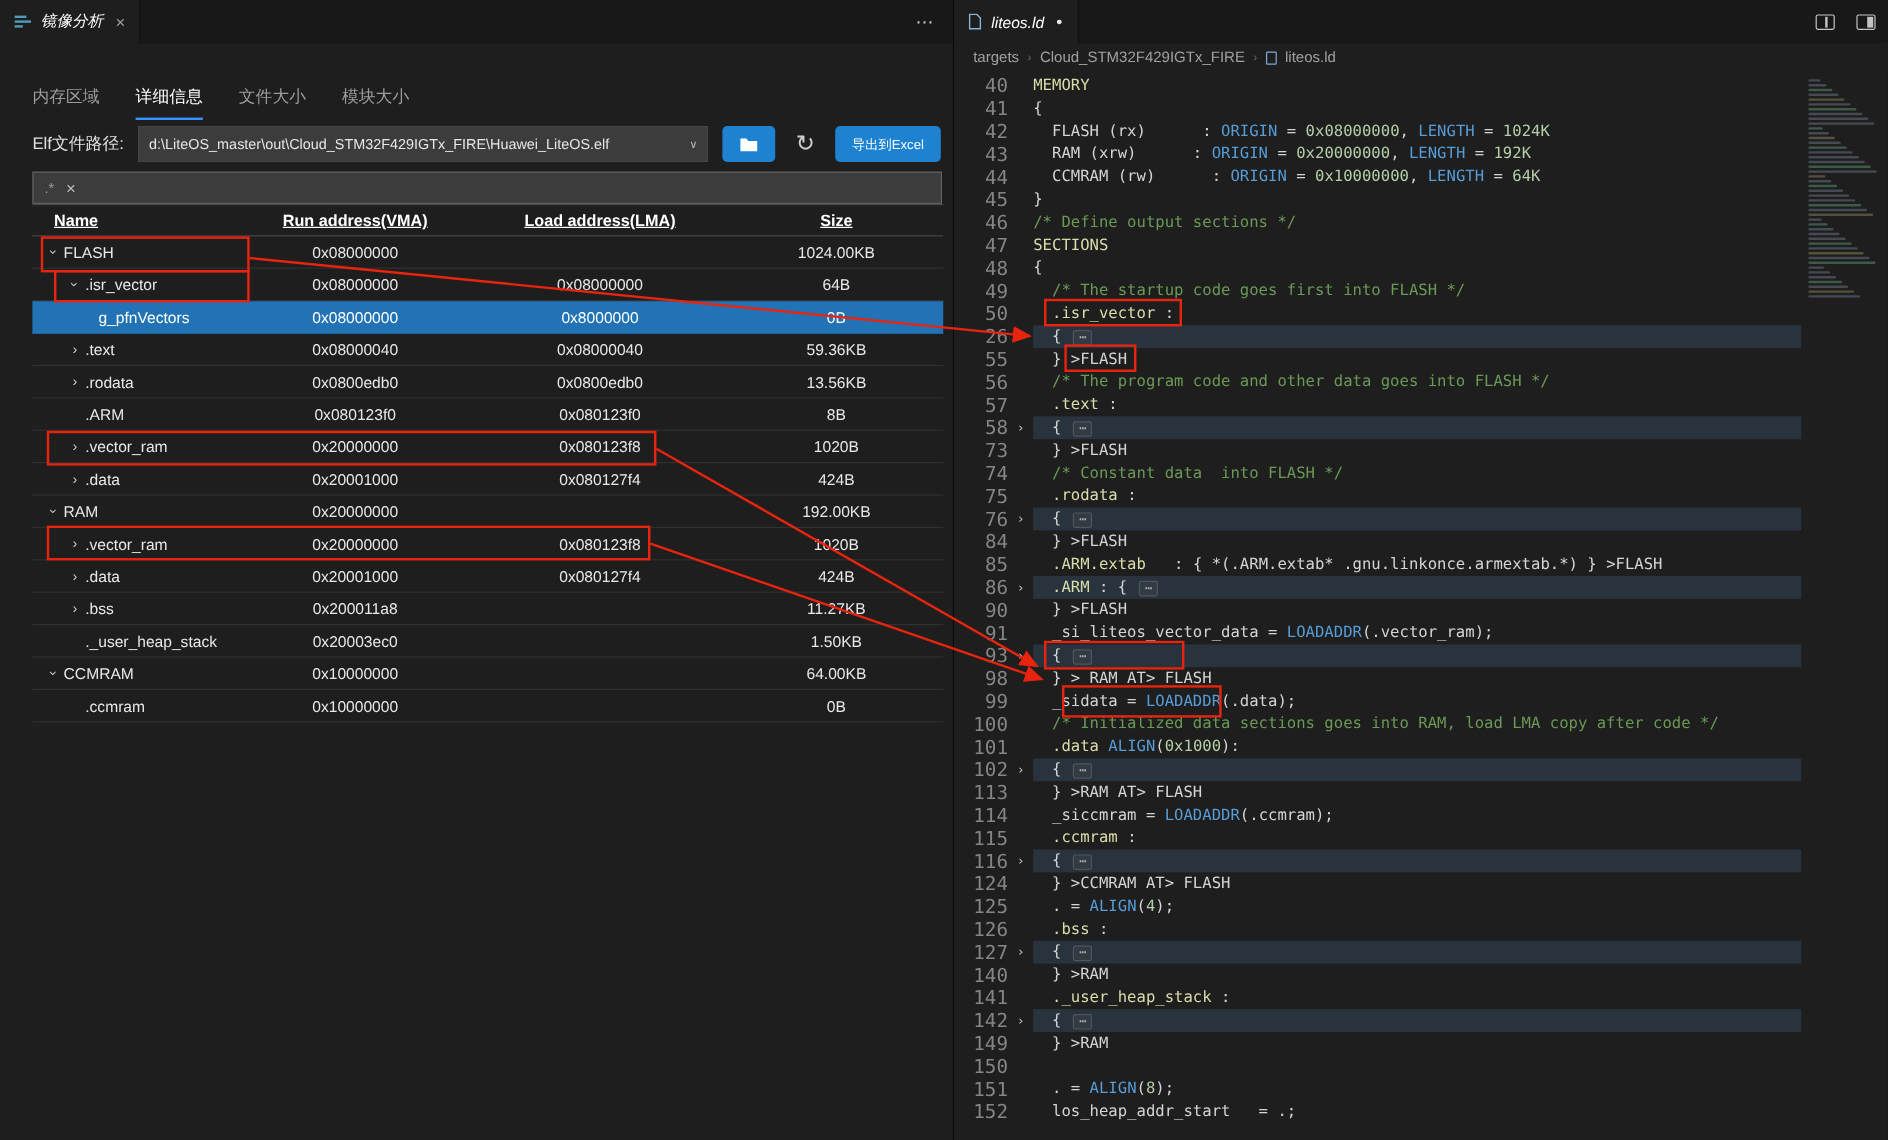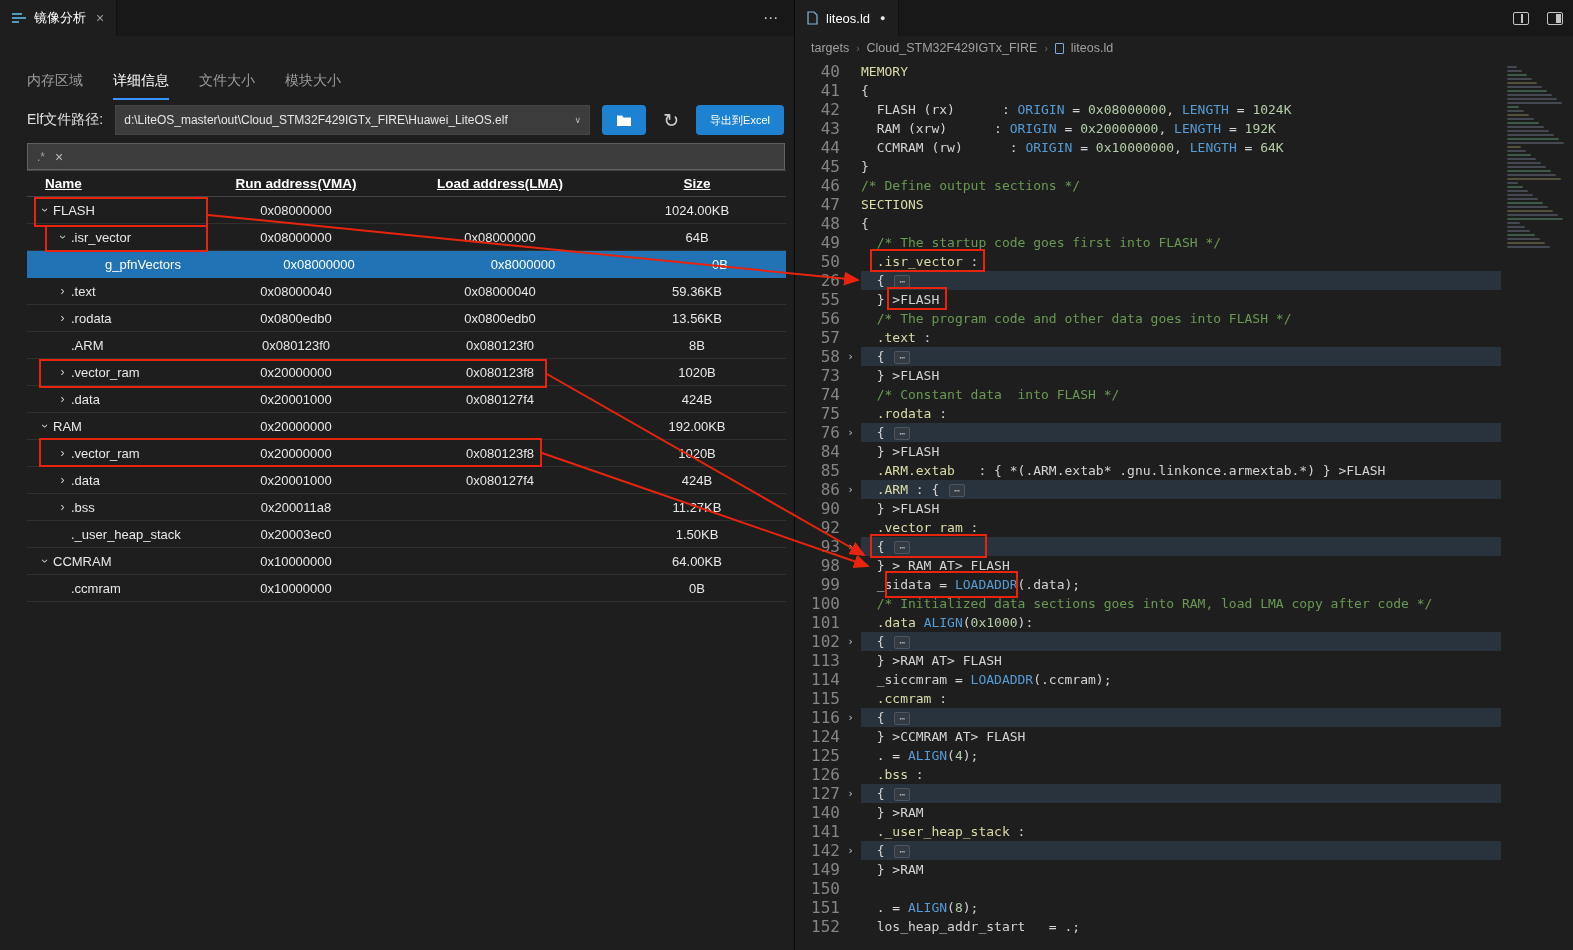--- a/index.html
+++ b/index.html
@@ -14,21 +14,21 @@
     overflow:hidden;position:relative;
   }
   .app{display:flex;height:100%;}
 
   
   .left-panel{width:795px;flex:none;display:flex;flex-direction:column;background:#1e1e1e;border-right:1px solid #0a0a0a;}
   .right-panel{flex:1;display:flex;flex-direction:column;min-width:0;background:#1e1e1e;}
 
   
   .titlebar{height:36px;flex:none;background:#181818;display:flex;align-items:stretch;position:relative;}
-  .tb-tab{display:flex;align-items:center;gap:8px;padding:0 12px;background:#1e1e1e;color:#fff;font-size:13px;border-right:1px solid #101010;}
+  .tb-tab{display:flex;align-items:center;gap:8px;padding:0 12px;background:#1e1e1e;color:#fff;font-size:13px;border-right:1px solid #101010;font-style:italic;}
   .tab-close{color:#9f9f9f;font-size:14px;margin-left:2px;cursor:pointer;}
   .mod-dot{color:#e8e8e8;font-size:9px;margin-left:2px;}
   .more-dots{position:absolute;right:16px;top:0;height:36px;display:flex;align-items:center;color:#c5c5c5;font-size:15px;cursor:pointer;}
   .tb-actions{position:absolute;right:10px;top:0;height:36px;display:flex;align-items:center;gap:18px;}
   .ic{width:16px;height:13px;position:relative;display:inline-block;}
   .ic-split{border:1.5px solid #c5c5c5;border-radius:2px;}
   .ic-split::after{content:"";position:absolute;left:50%;top:1px;bottom:1px;width:1.5px;background:#c5c5c5;}
   .ic-layout{border:1.5px solid #c5c5c5;border-radius:2px;}
   .ic-layout::after{content:"";position:absolute;right:1px;top:1px;bottom:1px;width:5px;background:#c5c5c5;}
 
@@ -54,21 +54,21 @@
   .search-row input::placeholder{color:#8a8a8a;}
   .regex-ic{color:#9a9a9a;font-size:12px;cursor:pointer;}
   .clear-ic{color:#bdbdbd;font-size:14px;cursor:pointer;}
 
   
   .table{margin-left:27px;width:759px;flex:none;}
   .thead{display:grid;grid-template-columns:173px 192px 216px 178px;height:27px;align-items:center;border-top:1px solid #454545;border-bottom:1px solid #454545;color:#ffffff;font-weight:700;font-size:13.5px;text-decoration:underline;}
   .thead .th{text-align:center;}
   .thead .th.left{text-align:left;padding-left:18px;}
   .tr{display:grid;grid-template-columns:173px 192px 216px 178px;height:27px;align-items:center;border-bottom:1px solid #303030;color:#e8e8e8;cursor:default;}
-  .tr.selected{background:var(--selection);border-bottom-color:var(--selection);color:#fff;padding-left:23px;}
+  .tr.selected{background:var(--selection);border-bottom-color:var(--selection);color:#fff;}
   .td.c{text-align:center;white-space:nowrap;}
   .td.name{display:flex;align-items:center;white-space:nowrap;overflow:hidden;}
   .lvl0{padding-left:9px;}.lvl1{padding-left:27px;}.lvl2{padding-left:38px;}
   .chev{width:17px;flex:none;color:#cccccc;font-size:12px;text-align:center;display:inline-block;transform-origin:50% 50%;}
   .chev.exp{transform:rotate(90deg);}
 
   
   .breadcrumb{height:24px;flex:none;display:flex;align-items:center;gap:7px;padding:0 16px;color:#a0a0a0;font-size:12.5px;}
   .bc-item{cursor:pointer;}
   .bc-sep{color:#6b6b6b;font-size:10px;}
@@ -328,21 +328,21 @@
           <div class="line"><span class="lnum">57</span><span class="foldc"></span><span class="ltext"><span class="tk-p">  </span><span class="tk-s">.text</span><span class="tk-p"> :</span></span></div>
           <div class="line hl"><span class="lnum">58</span><span class="foldc">›</span><span class="ltext"><span class="tk-p">  { </span><span class="tk-f">⋯</span></span></div>
           <div class="line"><span class="lnum">73</span><span class="foldc"></span><span class="ltext"><span class="tk-p">  } &gt;FLASH</span></span></div>
           <div class="line"><span class="lnum">74</span><span class="foldc"></span><span class="ltext"><span class="tk-p">  </span><span class="tk-c">/* Constant data  into FLASH */</span></span></div>
           <div class="line"><span class="lnum">75</span><span class="foldc"></span><span class="ltext"><span class="tk-p">  </span><span class="tk-s">.rodata</span><span class="tk-p"> :</span></span></div>
           <div class="line hl"><span class="lnum">76</span><span class="foldc">›</span><span class="ltext"><span class="tk-p">  { </span><span class="tk-f">⋯</span></span></div>
           <div class="line"><span class="lnum">84</span><span class="foldc"></span><span class="ltext"><span class="tk-p">  } &gt;FLASH</span></span></div>
           <div class="line"><span class="lnum">85</span><span class="foldc"></span><span class="ltext"><span class="tk-p">  </span><span class="tk-s">.ARM.extab</span><span class="tk-p">   : { *(.ARM.extab* .gnu.linkonce.armextab.*) } &gt;FLASH</span></span></div>
           <div class="line hl"><span class="lnum">86</span><span class="foldc">›</span><span class="ltext"><span class="tk-p">  </span><span class="tk-s">.ARM</span><span class="tk-p"> : { </span><span class="tk-f">⋯</span></span></div>
           <div class="line"><span class="lnum">90</span><span class="foldc"></span><span class="ltext"><span class="tk-p">  } &gt;FLASH</span></span></div>
-          <div class="line"><span class="lnum">92</span><span class="foldc"></span><span class="ltext"><span class="tk-p">  </span><span class="tk-s">.vector_ram</span><span class="tk-p"> :</span></span></div>
+          <div class="line"><span class="lnum">91</span><span class="foldc"></span><span class="ltext"><span class="tk-p">  _si_liteos_vector_data = </span><span class="tk-k">LOADADDR</span><span class="tk-p">(.vector_ram);</span></span></div>
           <div class="line hl"><span class="lnum">93</span><span class="foldc">›</span><span class="ltext"><span class="tk-p">  { </span><span class="tk-f">⋯</span></span></div>
           <div class="line"><span class="lnum">98</span><span class="foldc"></span><span class="ltext"><span class="tk-p">  } &gt; RAM AT&gt; FLASH</span></span></div>
           <div class="line"><span class="lnum">99</span><span class="foldc"></span><span class="ltext"><span class="tk-p">  _sidata = </span><span class="tk-k">LOADADDR</span><span class="tk-p">(.data);</span></span></div>
           <div class="line"><span class="lnum">100</span><span class="foldc"></span><span class="ltext"><span class="tk-p">  </span><span class="tk-c">/* Initialized data sections goes into RAM, load LMA copy after code */</span></span></div>
           <div class="line"><span class="lnum">101</span><span class="foldc"></span><span class="ltext"><span class="tk-p">  </span><span class="tk-s">.data</span><span class="tk-p"> </span><span class="tk-k">ALIGN</span><span class="tk-p">(</span><span class="tk-n">0x1000</span><span class="tk-p">):</span></span></div>
           <div class="line hl"><span class="lnum">102</span><span class="foldc">›</span><span class="ltext"><span class="tk-p">  { </span><span class="tk-f">⋯</span></span></div>
           <div class="line"><span class="lnum">113</span><span class="foldc"></span><span class="ltext"><span class="tk-p">  } &gt;RAM AT&gt; FLASH</span></span></div>
           <div class="line"><span class="lnum">114</span><span class="foldc"></span><span class="ltext"><span class="tk-p">  _siccmram = </span><span class="tk-k">LOADADDR</span><span class="tk-p">(.ccmram);</span></span></div>
           <div class="line"><span class="lnum">115</span><span class="foldc"></span><span class="ltext"><span class="tk-p">  </span><span class="tk-s">.ccmram</span><span class="tk-p"> :</span></span></div>
           <div class="line hl"><span class="lnum">116</span><span class="foldc">›</span><span class="ltext"><span class="tk-p">  { </span><span class="tk-f">⋯</span></span></div>

